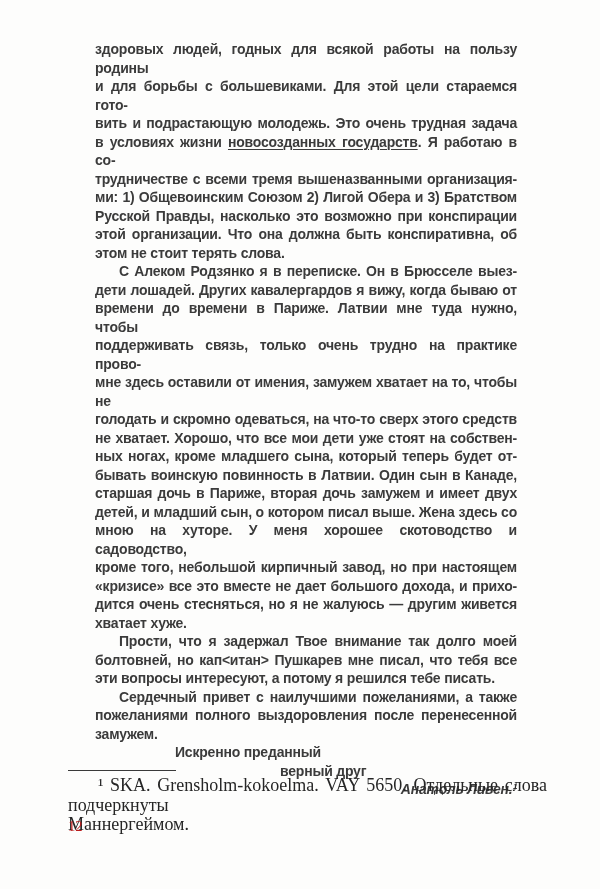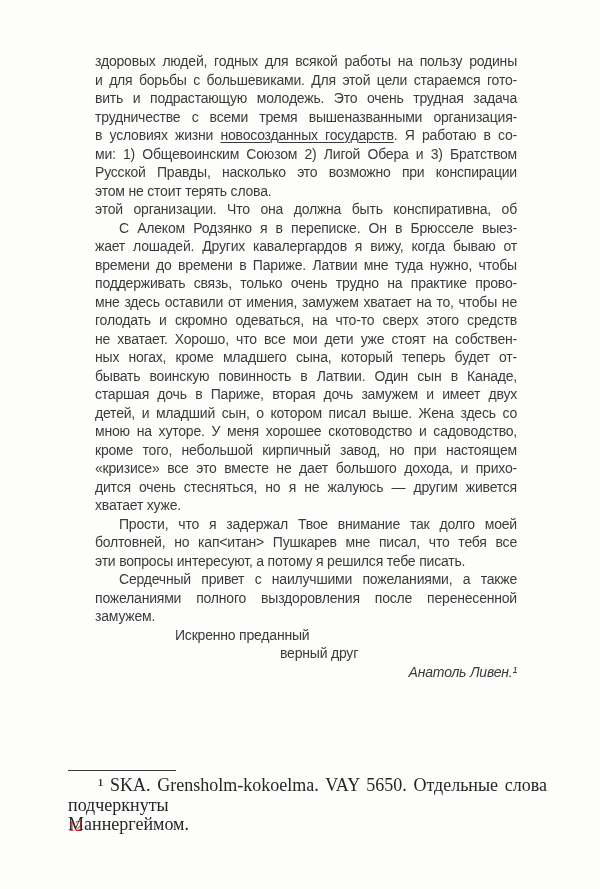--- a/index.html
+++ b/index.html
@@ -7,27 +7,28 @@
     position: relative;
     width: 600px;
     height: 889px;
     background: #fdfdfc;
     overflow: hidden;
     font-family: "Liberation Sans", sans-serif;
   }
   .letter {
     position: absolute;
     left: 95px;
-    top: 52px;
+    top: 40px;
     width: 422px;
     font-size: 14px;
     line-height: 18.5px;
     letter-spacing: -0.2px;
     color: #3b3b3b;
     text-align: justify;
+    font-weight: bold;
   }
   .tl { text-align: justify; text-align-last: justify; }
   .tl.end { text-align-last: left; }
   .tl.ind { text-indent: 24px; }
   .tl.sig1 { text-align-last: left; padding-left: 80px; }
   .tl.sig2 { text-align-last: left; padding-left: 185px; }
   .tl.sig3 { text-align-last: right; font-style: italic; }
   .u { text-decoration: underline; text-underline-offset: 2px; text-decoration-thickness: 1px; }
   .footnote {
     position: absolute;
@@ -60,28 +61,28 @@
   }
 </style>
 </head>
 <body>
 
 <div class="page">
   <div class="letter">
       <div class="tl"><span>здоровых людей, годных для всякой работы на пользу родины</span></div>
       <div class="tl"><span>и для борьбы с большевиками. Для этой цели стараемся гото-</span></div>
       <div class="tl"><span>вить и подрастающую молодежь. Это очень трудная задача</span></div>
+      <div class="tl"><span>в условиях жизни </span><span class="u">новосозданных государств</span><span>. Я работаю в со-</span></div>
       <div class="tl"><span>трудничестве с всеми тремя вышеназванными организация-</span></div>
-      <div class="tl"><span>в условиях жизни </span><span class="u">новосозданных государств</span><span>. Я работаю в со-</span></div>
       <div class="tl"><span>ми: 1) Общевоинским Союзом 2) Лигой Обера и 3) Братством</span></div>
       <div class="tl"><span>Русской Правды, насколько это возможно при конспирации</span></div>
+      <div class="tl"><span>этой организации. Что она должна быть конспиративна, об</span></div>
       <div class="tl end"><span>этом не стоит терять слова.</span></div>
-      <div class="tl"><span>этой организации. Что она должна быть конспиративна, об</span></div>
       <div class="tl ind"><span>С Алеком Родзянко я в переписке. Он в Брюсселе выез-</span></div>
-      <div class="tl"><span>жает лошадей. Других кавалергардов я вижу, когда бываю от</span></div>
+      <div class="tl"><span>дети лошадей. Других кавалергардов я вижу, когда бываю от</span></div>
       <div class="tl"><span>времени до времени в Париже. Латвии мне туда нужно, чтобы</span></div>
       <div class="tl"><span>поддерживать связь, только очень трудно на практике прово-</span></div>
       <div class="tl"><span>мне здесь оставили от имения, замужем хватает на то, чтобы не</span></div>
       <div class="tl"><span>голодать и скромно одеваться, на что-то сверх этого средств</span></div>
       <div class="tl"><span>не хватает. Хорошо, что все мои дети уже стоят на собствен-</span></div>
       <div class="tl"><span>ных ногах, кроме младшего сына, который теперь будет от-</span></div>
       <div class="tl"><span>бывать воинскую повинность в Латвии. Один сын в Канаде,</span></div>
       <div class="tl"><span>старшая дочь в Париже, вторая дочь замужем и имеет двух</span></div>
       <div class="tl"><span>детей, и младший сын, о котором писал выше. Жена здесь со</span></div>
       <div class="tl"><span>мною на хуторе. У меня хорошее скотоводство и садоводство,</span></div>

